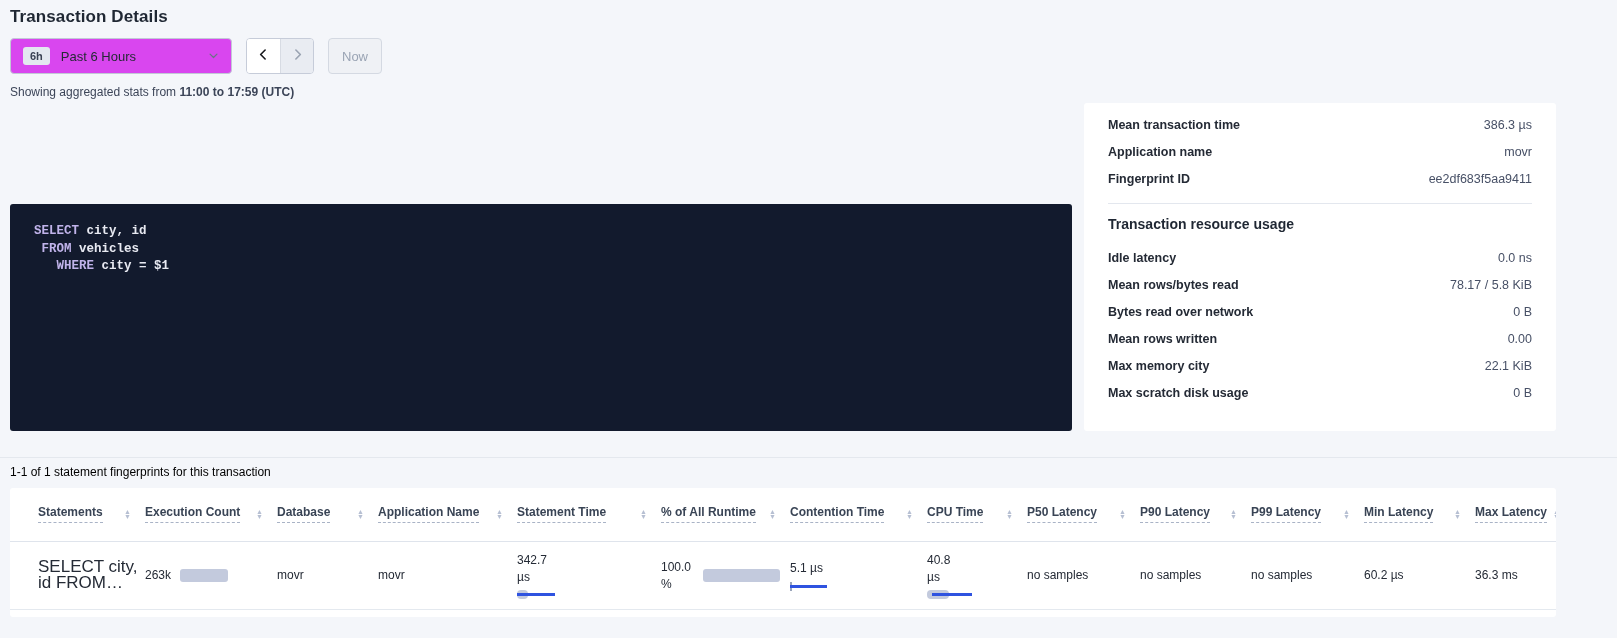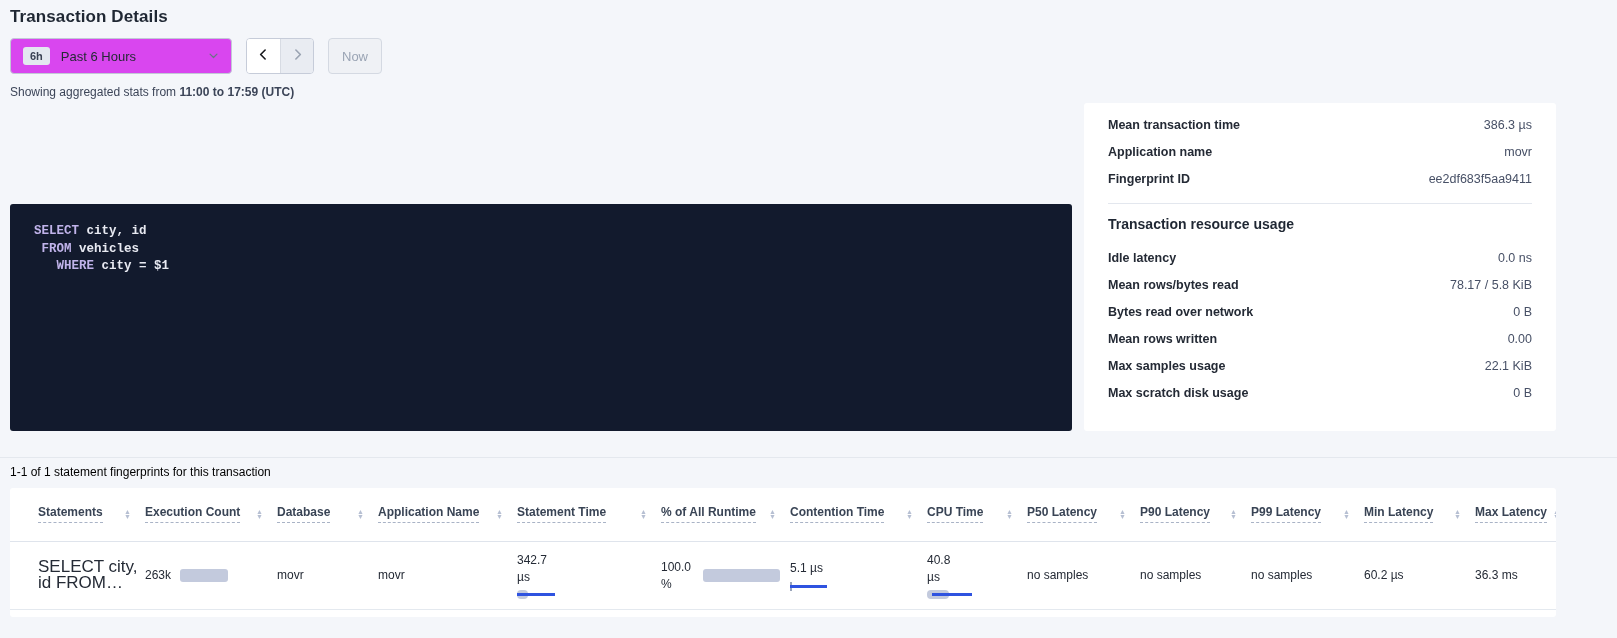--- a/index.html
+++ b/index.html
@@ -158,21 +158,21 @@
       </div>
       <div class="sum-row">
         <span class="sum-label">Bytes read over network</span>
         <span class="sum-value">0 B</span>
       </div>
       <div class="sum-row">
         <span class="sum-label">Mean rows written</span>
         <span class="sum-value">0.00</span>
       </div>
       <div class="sum-row">
-        <span class="sum-label">Max samples usage</span>
+        <span class="sum-label">Max memory city</span>
         <span class="sum-value">22.1 KiB</span>
       </div>
       <div class="sum-row">
         <span class="sum-label">Max scratch disk usage</span>
         <span class="sum-value">0 B</span>
       </div>
     </div>
   </div>
 
   <div class="section-divider"></div>

